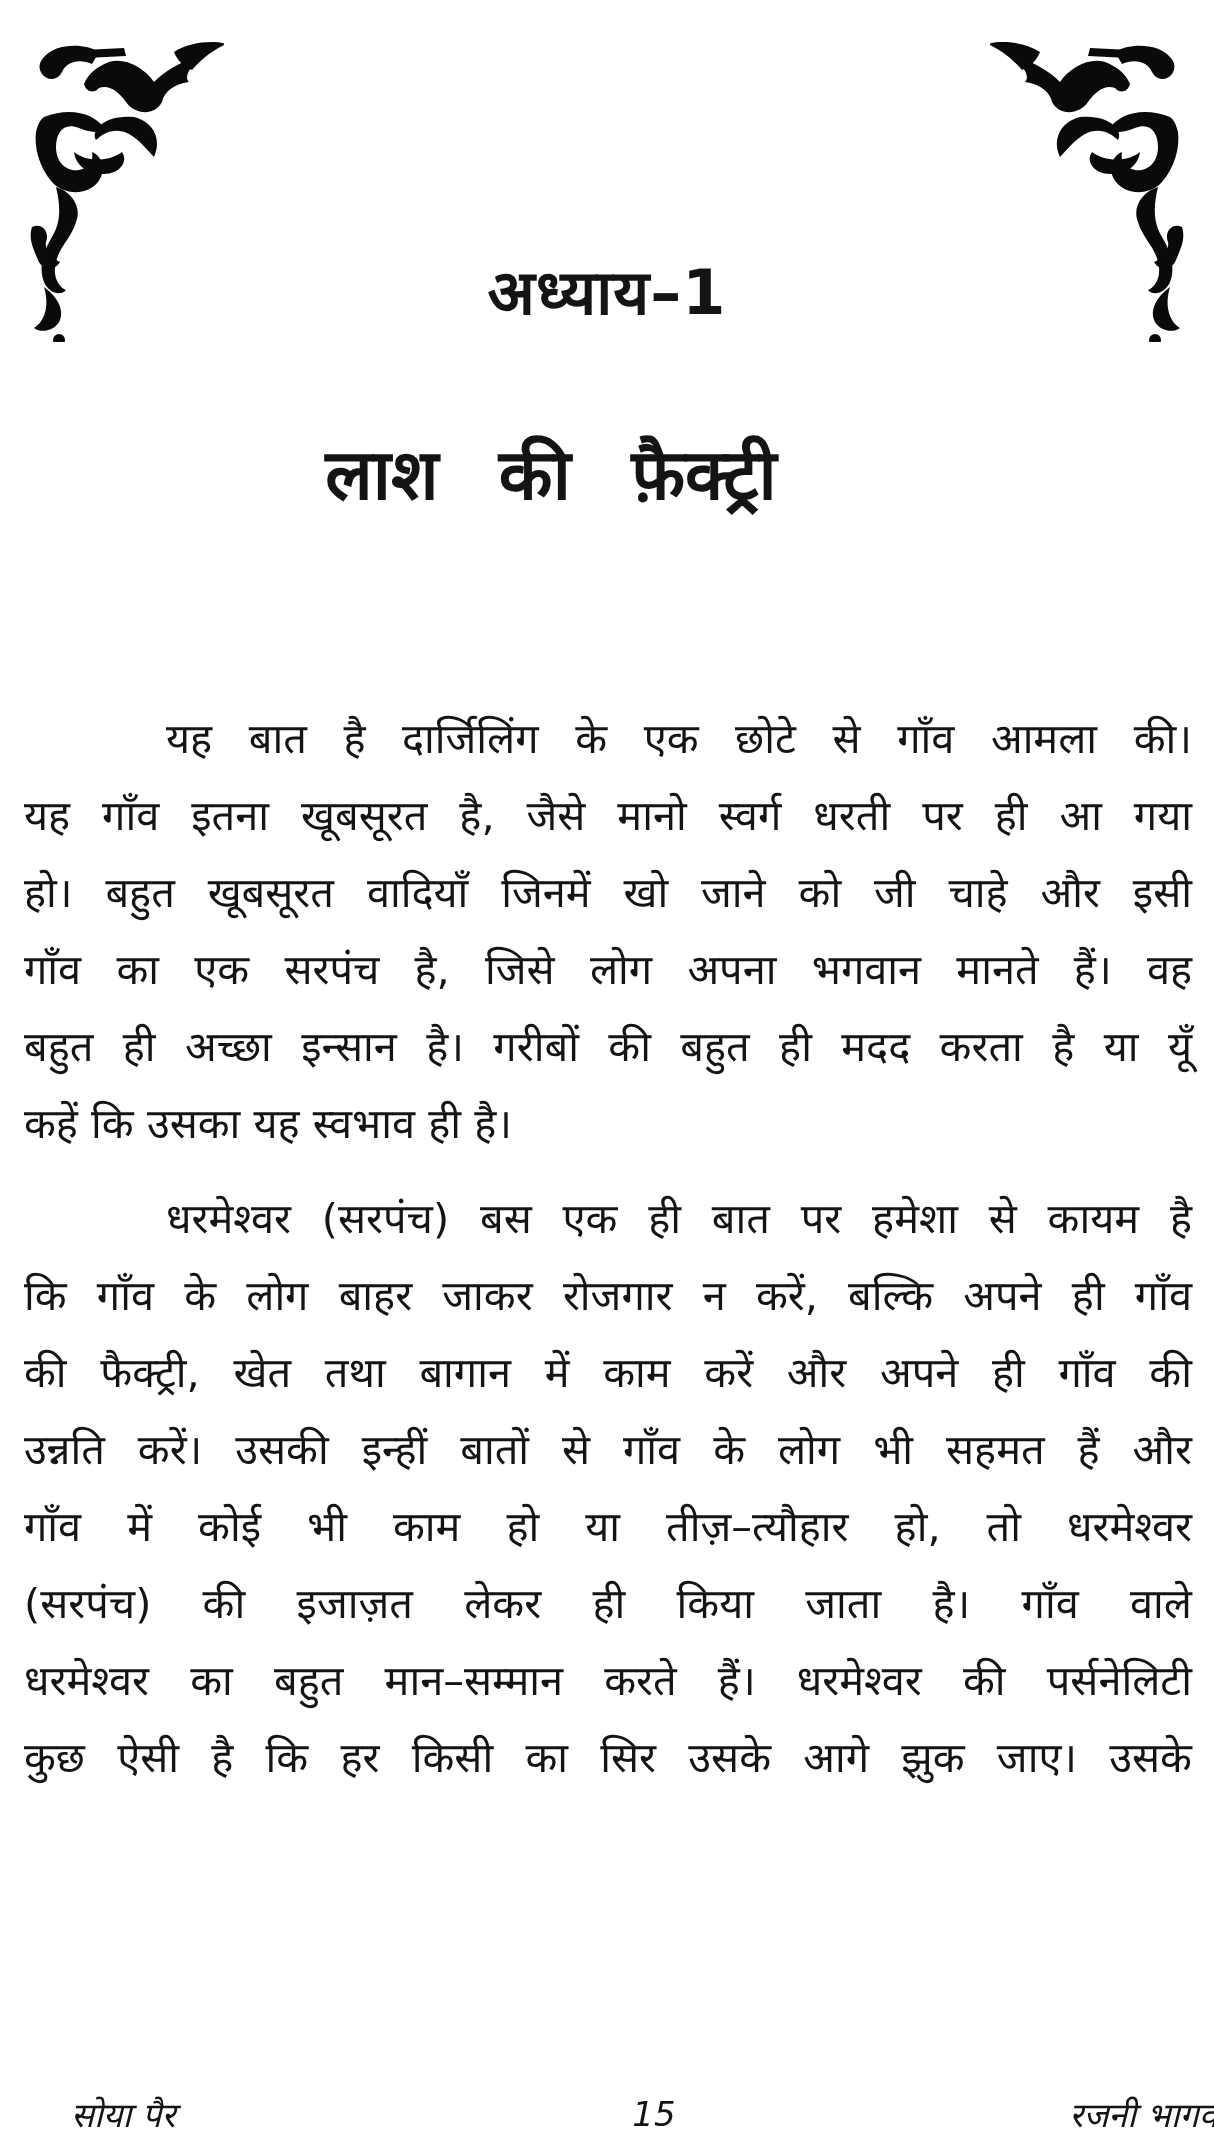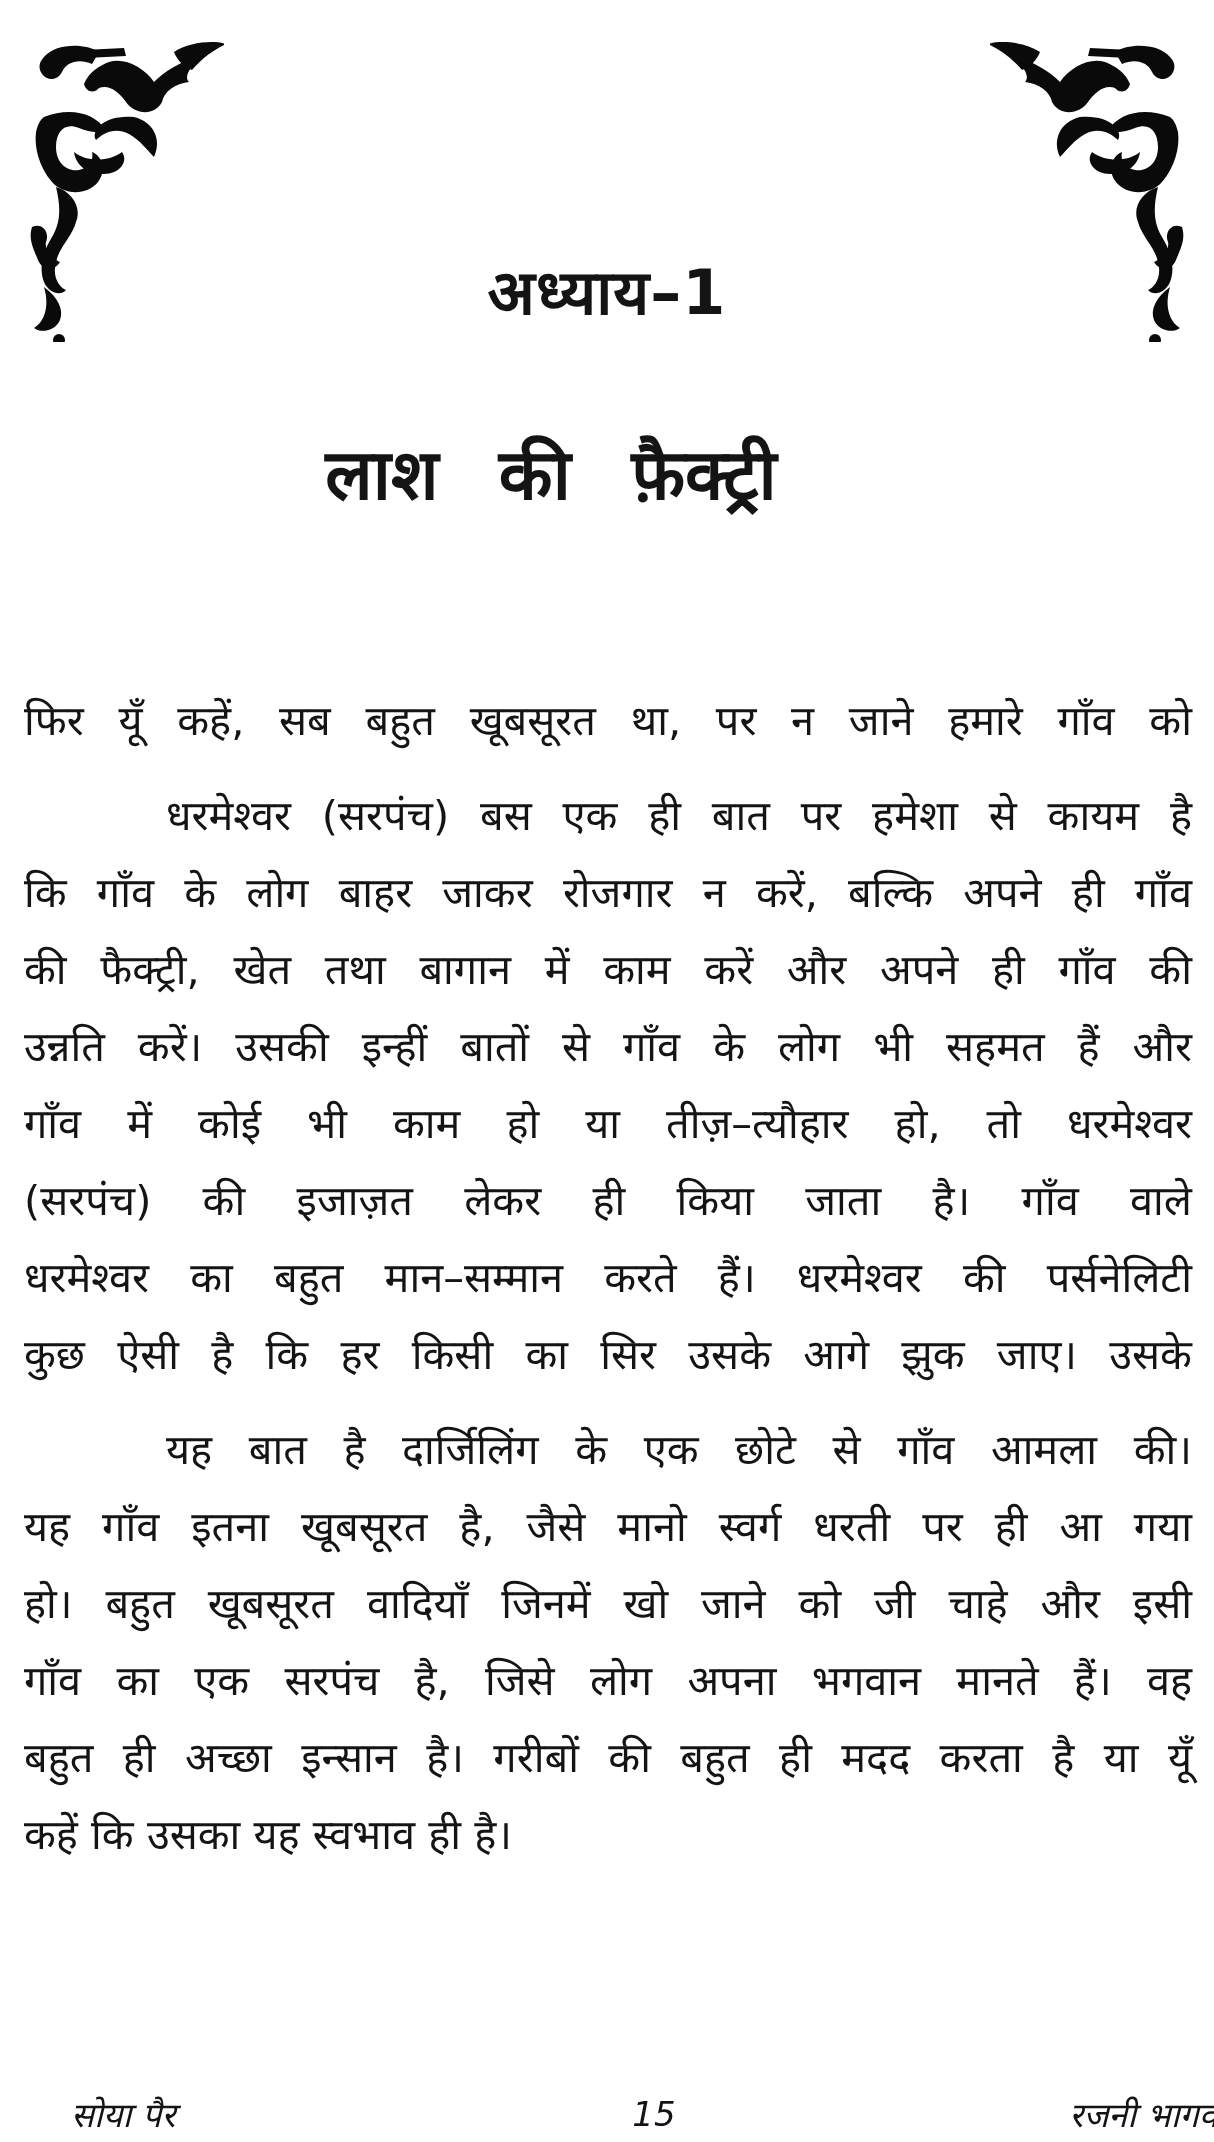--- a/index.html
+++ b/index.html
@@ -126,39 +126,38 @@
       <circle cx="45" cy="318" r="6"></circle>
     </g>
   </svg>
 </div>
 
 <div class="chapter-label">अध्याय–1</div>
 <div class="chapter-title">लाश की फ़ैक्ट्री</div>
 
 <div class="body-text">
   <p class="para">
-    <span class="line">फिर यूँ कहें, सब बहुत खूबसूरत था, पर न जाने हमारे गाँव को</span>
+  </p>
+  <p class="para">
+    <span class="line first">यह बात है दार्जिलिंग के एक छोटे से गाँव आमला की।</span>
+    <span class="line">यह गाँव इतना खूबसूरत है, जैसे मानो स्वर्ग धरती पर ही आ गया</span>
+    <span class="line">हो। बहुत खूबसूरत वादियाँ जिनमें खो जाने को जी चाहे और इसी</span>
+    <span class="line">गाँव का एक सरपंच है, जिसे लोग अपना भगवान मानते हैं। वह</span>
+    <span class="line">बहुत ही अच्छा इन्सान है। गरीबों की बहुत ही मदद करता है या यूँ</span>
+    <span class="line last">कहें कि उसका यह स्वभाव ही है।</span>
   </p>
   <p class="para">
     <span class="line first">धरमेश्वर (सरपंच) बस एक ही बात पर हमेशा से कायम है</span>
     <span class="line">कि गाँव के लोग बाहर जाकर रोजगार न करें, बल्कि अपने ही गाँव</span>
     <span class="line">की फैक्ट्री, खेत तथा बागान में काम करें और अपने ही गाँव की</span>
     <span class="line">उन्नति करें। उसकी इन्हीं बातों से गाँव के लोग भी सहमत हैं और</span>
     <span class="line">गाँव में कोई भी काम हो या तीज़–त्यौहार हो, तो धरमेश्वर</span>
     <span class="line">(सरपंच) की इजाज़त लेकर ही किया जाता है। गाँव वाले</span>
     <span class="line">धरमेश्वर का बहुत मान–सम्मान करते हैं। धरमेश्वर की पर्सनेलिटी</span>
     <span class="line">कुछ ऐसी है कि हर किसी का सिर उसके आगे झुक जाए। उसके</span>
   </p>
-  <p class="para">
-    <span class="line first">यह बात है दार्जिलिंग के एक छोटे से गाँव आमला की।</span>
-    <span class="line">यह गाँव इतना खूबसूरत है, जैसे मानो स्वर्ग धरती पर ही आ गया</span>
-    <span class="line">हो। बहुत खूबसूरत वादियाँ जिनमें खो जाने को जी चाहे और इसी</span>
-    <span class="line">गाँव का एक सरपंच है, जिसे लोग अपना भगवान मानते हैं। वह</span>
-    <span class="line">बहुत ही अच्छा इन्सान है। गरीबों की बहुत ही मदद करता है या यूँ</span>
-    <span class="line last">कहें कि उसका यह स्वभाव ही है।</span>
-  </p>
 </div>
 
 <div class="footer">
   <span>सोया पैर</span>
   <span class="center">15</span>
   <span>रजनी भागवत</span>
 </div>
 
 </body></html>

